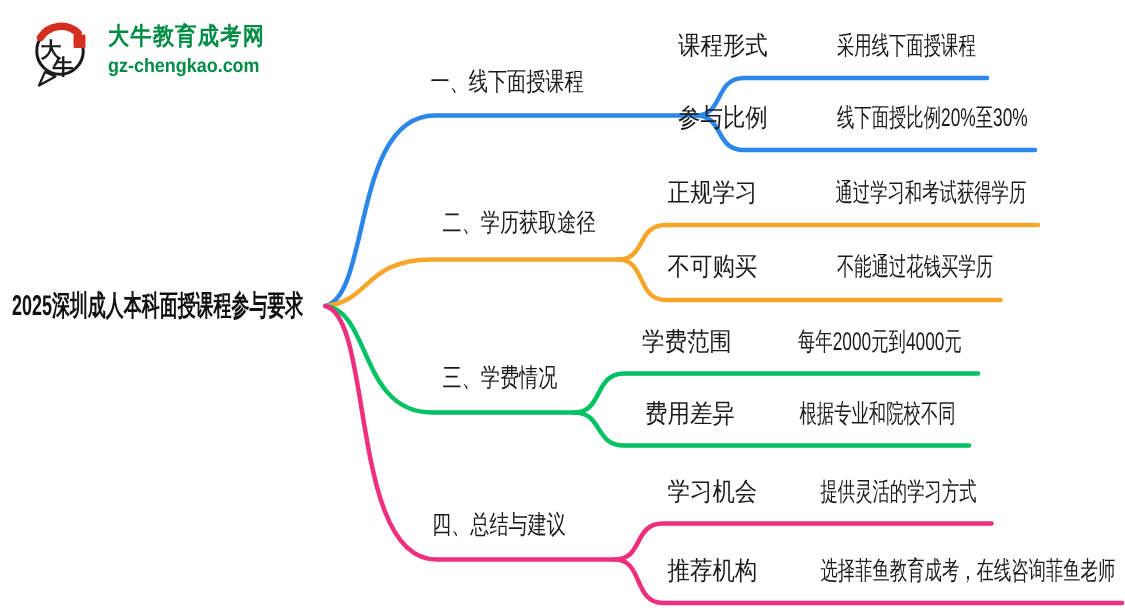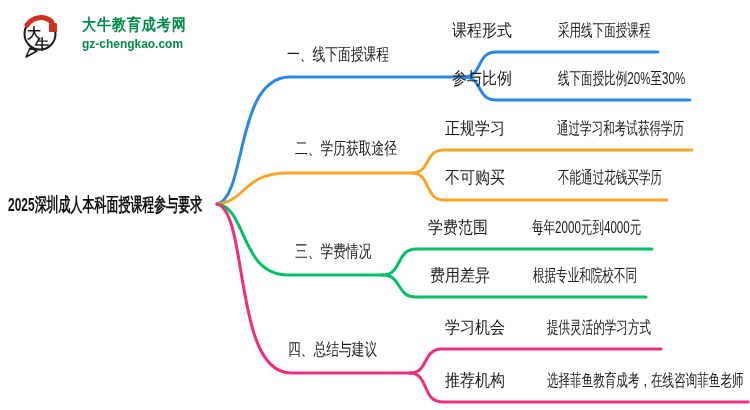--- a/index.html
+++ b/index.html
@@ -21,21 +21,21 @@
     font-size:17px;line-height:20px;color:#1a1a1a;
     transform:scaleX(.88);transform-origin:left top;
   }
   .sub-desc{
     font-size:17px;line-height:20px;color:#1a1a1a;
     transform:scaleX(.68);transform-origin:left top;
   }
   
   .logo{position:absolute;left:20px;top:12px;display:flex;align-items:flex-start;}
   .logo-mark{position:relative;width:42px;height:46px;}
-  .logo-text{margin-left:20px;padding-top:4px;}
+  .logo-text{margin-left:10px;padding-top:4px;}
   .brand-name{
     font-size:16px;font-weight:bold;color:#008c44;line-height:18px;
     transform:scaleX(.88);transform-origin:left top;letter-spacing:1px;
   }
   .brand-url{
     font-size:13px;font-weight:bold;color:#008c44;line-height:15px;margin-top:2px;
     transform:scaleX(.92);transform-origin:left top;
   }
 </style>
 </head>

